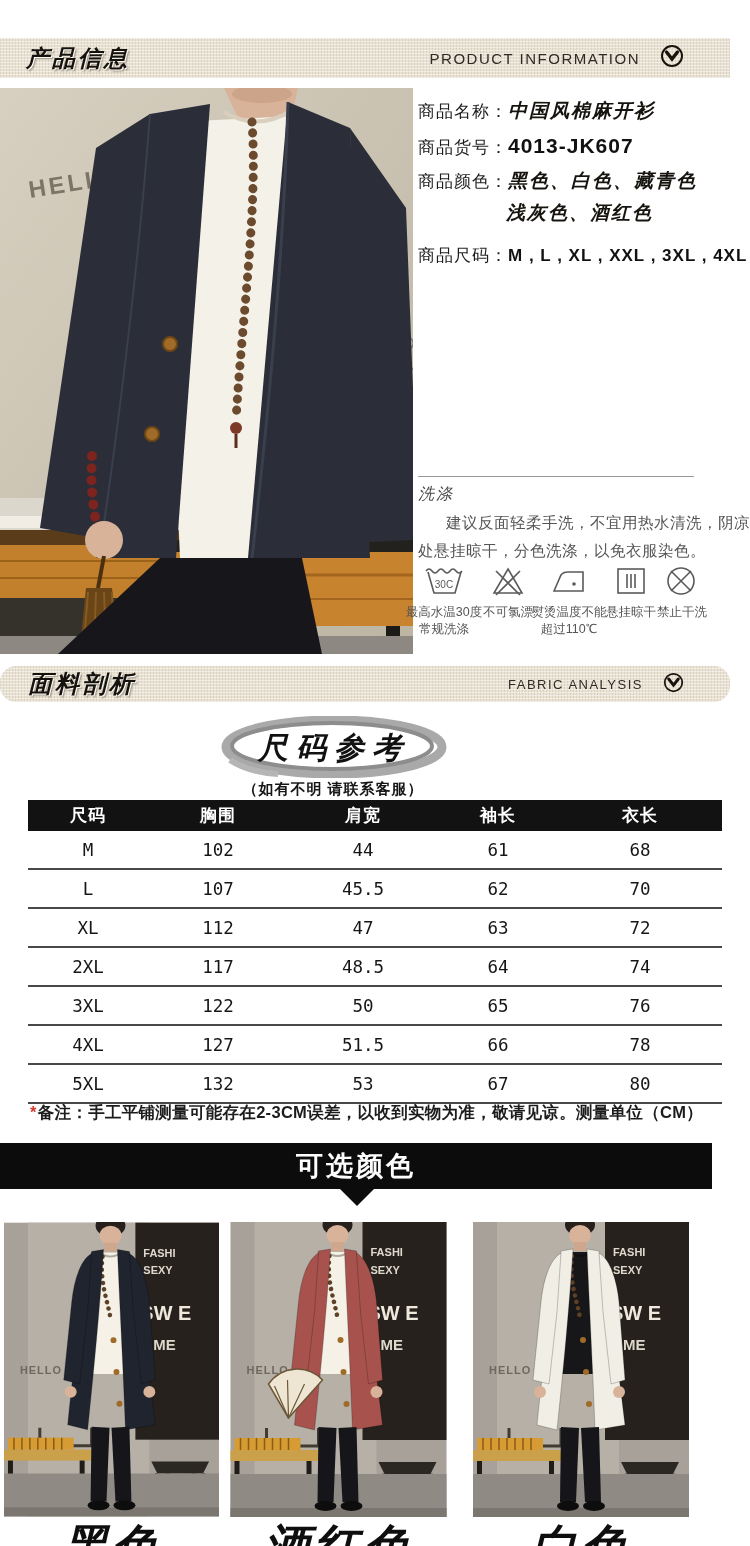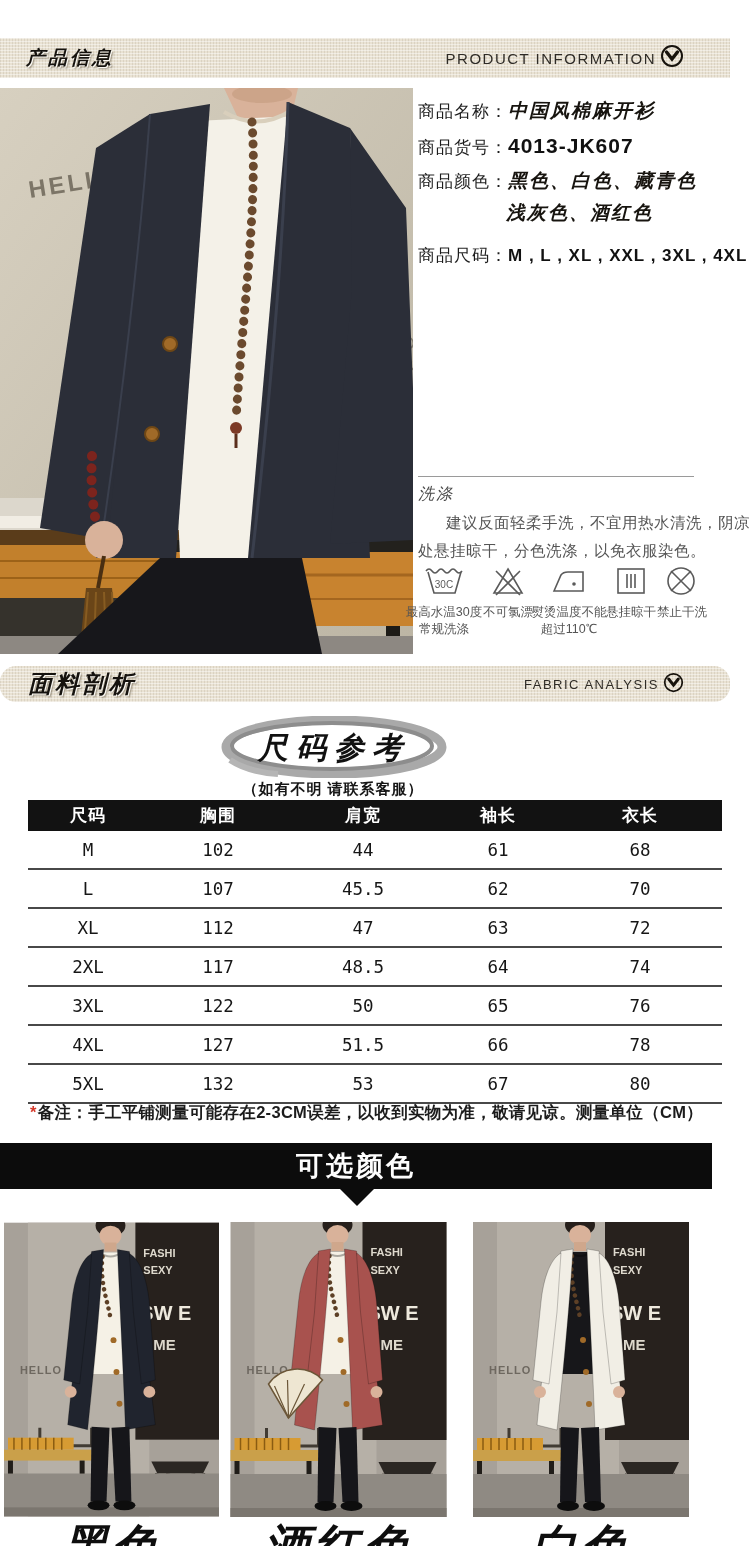--- a/index.html
+++ b/index.html
@@ -8,26 +8,26 @@
 
   
   .banner{position:absolute;left:0;background-color:#e9e2d3;
     background-image:
       repeating-linear-gradient(0deg, rgba(255,255,255,.45) 0 1px, rgba(0,0,0,0) 1px 3px),
       repeating-linear-gradient(90deg, rgba(120,105,80,.13) 0 1px, rgba(0,0,0,0) 1px 3px);
     display:flex;align-items:center;}
   .banner .cn{font-family:"DejaVu Serif","Liberation Serif",serif;font-weight:bold;
     font-style:italic;color:#15120e;letter-spacing:3px;
     text-shadow:1px 1px 0 #fbf9f3, 2px 2px 2px rgba(70,58,35,.5);}
-  .banner .right{margin-left:auto;display:flex;align-items:center;gap:4px;}
+  .banner .right{margin-left:auto;display:flex;align-items:center;gap:20px;}
   .banner .en{color:#2e2b26;letter-spacing:1.5px;}
   .circle-chevron{display:inline-block;}
 
   #banner-product{top:38px;width:730px;height:40px;padding:0;}
-  #banner-product .cn{font-size:19px;margin-left:26px;}
+  #banner-product .cn{font-size:23px;margin-left:26px;}
   #banner-product .right{margin-right:46px;}
   #banner-product .en{font-size:15px;}
 
   #banner-fabric{top:666px;width:730px;height:36px;border-radius:16px;}
   #banner-fabric .cn{font-size:24px;margin-left:28px;}
   #banner-fabric .right{margin-right:46px;}
   #banner-fabric .en{font-size:13px;}
 
   
   #main-photo{position:absolute;left:0;top:88px;width:413px;height:566px;}

